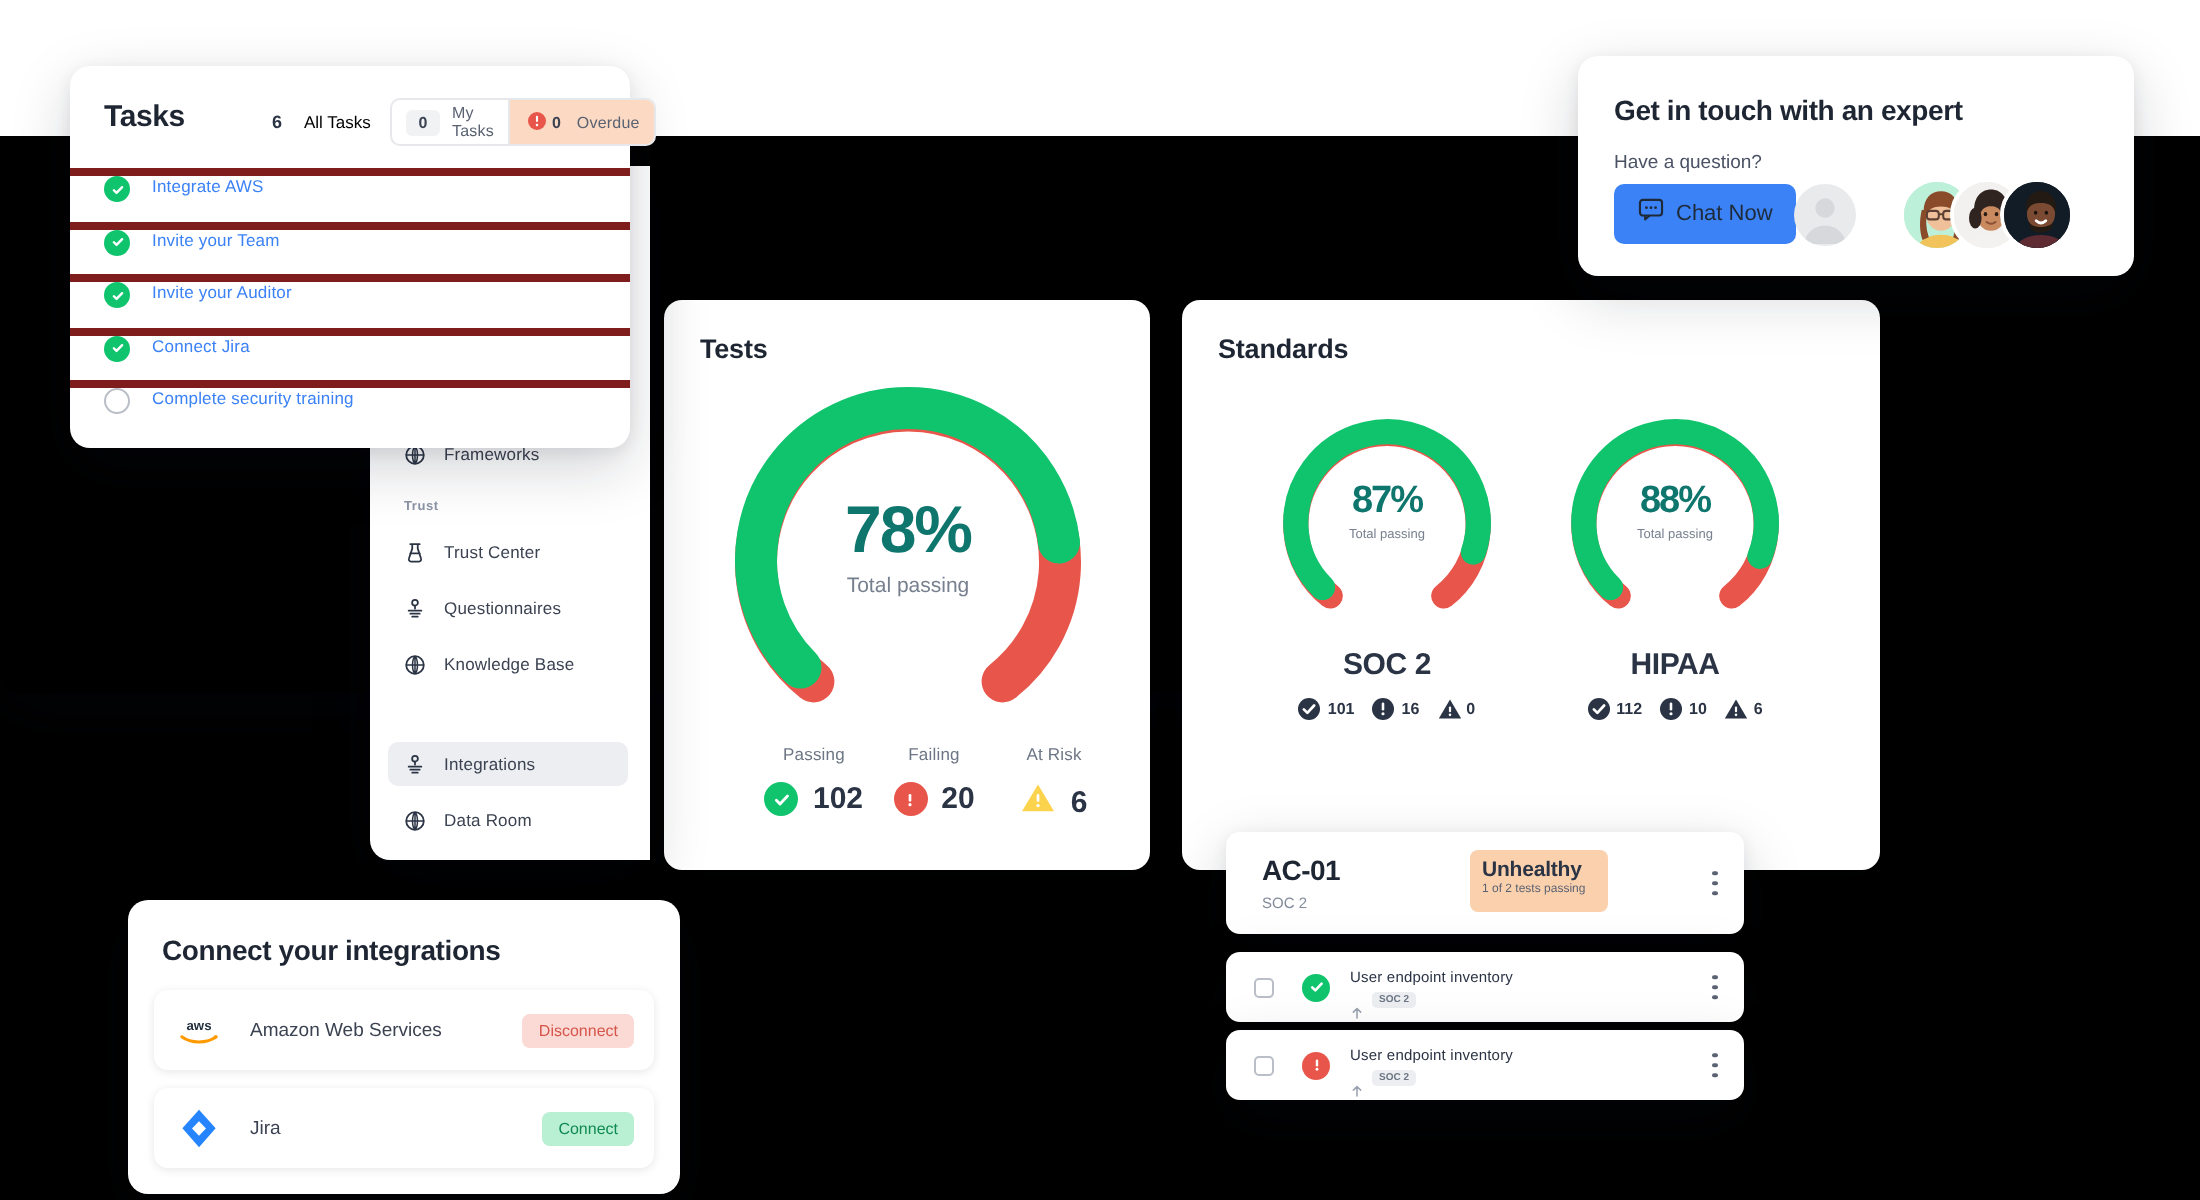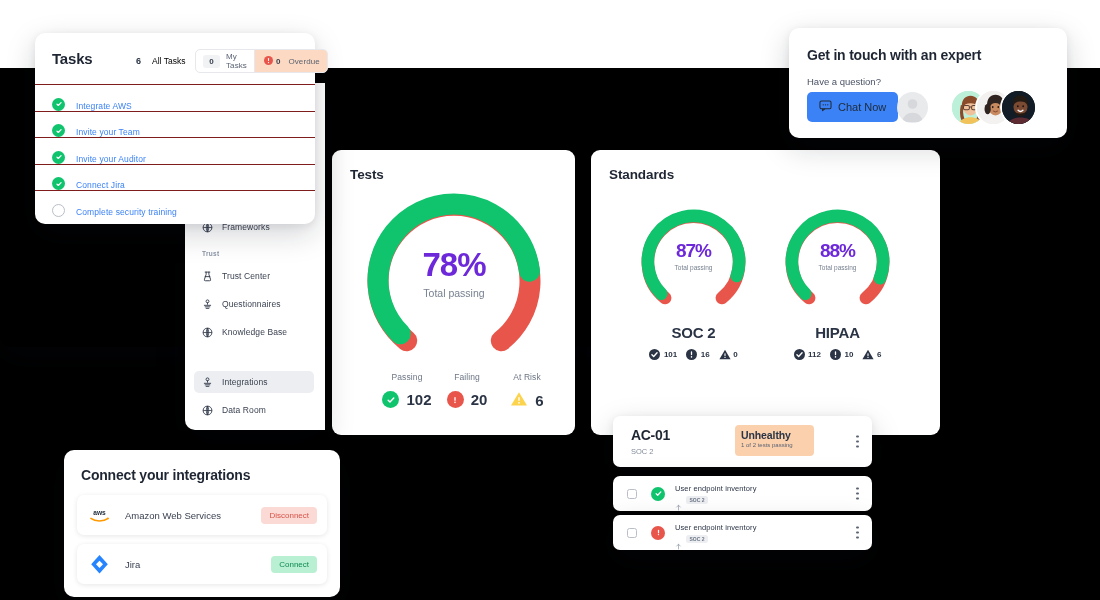--- a/index.html
+++ b/index.html
@@ -31,21 +31,21 @@
   .nav-ico svg{width:11px;height:11px;display:block;}
 
   
   #tests-card{position:absolute;left:332px;top:150px;width:243px;height:285px;background:#fff;border-radius:9px;box-shadow:0 4px 16px rgba(16,24,40,.07);}
   #standards-card{position:absolute;left:591px;top:150px;width:349px;height:285px;background:#fff;border-radius:9px;box-shadow:0 4px 16px rgba(16,24,40,.07);}
   .card-title{position:absolute;left:18px;top:17px;font-size:13.5px;font-weight:700;color:#1f2633;letter-spacing:-.1px;}
 
   .gauge{position:absolute;}
   .gauge svg{display:block;overflow:visible;}
   .gauge-center{position:absolute;left:0;right:0;text-align:center;}
-  .gauge-pct{font-weight:700;color:#6d28d9;letter-spacing:-1px;}
+  .gauge-pct{font-weight:700;color:#0f766e;letter-spacing:-1px;}
   .gauge-sub{color:#77808f;}
 
   .legend{position:absolute;display:flex;}
   .legend-col{text-align:center;}
   .legend-lbl{font-size:8.5px;color:#6d7685;margin-bottom:9px;letter-spacing:.1px;}
   .legend-val{display:flex;align-items:center;justify-content:center;gap:7px;font-size:15px;font-weight:600;color:#2b3445;}
   .dot{width:17px;height:17px;border-radius:50%;display:flex;align-items:center;justify-content:center;}
   .dot.green{background:#10c46e;}
   .dot.red{background:#e8564b;}
 
@@ -60,21 +60,21 @@
   #tasks-title{position:absolute;left:17px;top:17px;font-size:15px;font-weight:700;color:#1f2633;letter-spacing:-.2px;}
   #tasks-count{position:absolute;left:101px;top:23px;font-size:9px;font-weight:700;color:#2b3445;}
   #tasks-alltasks{position:absolute;left:117px;top:23px;font-size:8.5px;color:#4b5costandard;}
   .seg-group{position:absolute;left:160px;top:16px;height:22px;display:flex;border:1px solid #e6e8ec;border-radius:5px;overflow:hidden;background:#fff;}
   .seg{display:flex;align-items:center;gap:6px;padding:0 7px;height:100%;}
   .seg + .seg{border-left:1px solid #e6e8ec;}
   .seg-badge{min-width:13px;height:13px;border-radius:3px;background:#f1f2f4;color:#3b4251;font-size:8px;font-weight:700;display:flex;align-items:center;justify-content:center;padding:0 2px;}
   .seg.overdue{background:#fcd9c2;}
   .seg.overdue .seg-badge{background:transparent;display:flex;gap:3px;}
   .seg-lbl{font-size:8px;color:#5a6272;letter-spacing:.1px;}
-  .task-row{position:absolute;left:0;width:280px;height:26.5px;display:flex;align-items:flex-end;border-top:1px solid #7f1d1d;box-sizing:border-box;}
+  .task-row{position:absolute;left:0;width:280px;height:26.5px;display:flex;align-items:flex-start;border-top:4px solid #7f1d1d;box-sizing:border-box;}
   .task-ico{margin-left:17px;width:13px;height:13px;border-radius:50%;display:flex;align-items:center;justify-content:center;flex:0 0 13px;}
   .task-ico.done{background:#10c46e;}
   .task-ico.todo{border:1.4px solid #b9bec7;box-sizing:border-box;}
   .task-lbl{margin-left:11px;font-size:8.5px;color:#3b82f6;letter-spacing:.1px;}
 
   
   #expert-card{left:789px;top:28px;width:278px;height:110px;}
   #expert-title{position:absolute;left:18px;top:19px;font-size:14px;font-weight:700;color:#1f2633;letter-spacing:-.2px;}
   #expert-q{position:absolute;left:18px;top:48px;font-size:9.5px;color:#4a5264;}
   #chat-btn{position:absolute;left:18px;top:64px;height:30px;background:#3b82f6;border-radius:5px;display:flex;align-items:center;gap:6px;padding:0 12px;}
@@ -89,21 +89,21 @@
   .int-logo{margin-left:9px;width:27px;height:27px;border-radius:5px;display:flex;align-items:center;justify-content:center;flex:0 0 27px;}
   .int-name{margin-left:12px;font-size:9.5px;color:#3b4251;}
   .int-btn{position:absolute;right:10px;height:17px;border-radius:4px;display:flex;align-items:center;padding:0 8px;font-size:8px;font-weight:500;}
   .int-btn.disconnect{background:#fbd9d4;color:#d6554a;}
   .int-btn.connect{background:#b9efd3;color:#108a52;}
 
   
   #ac-card{left:613px;top:416px;width:259px;height:51px;border-radius:7px;}
   #ac-code{position:absolute;left:18px;top:11px;font-size:14px;font-weight:700;color:#1f2633;letter-spacing:-.3px;}
   #ac-std{position:absolute;left:18px;top:31px;font-size:7.5px;color:#828b99;}
-  #ac-badge{position:absolute;left:122px;top:9px;width:79px;height:31px;background:#fbd0ad;border-radius:4px;padding:4px 0 0 6px;box-sizing:border-box;}
+  #ac-badge{position:absolute;left:122px;top:9px;width:69px;height:31px;background:#fbd0ad;border-radius:4px;padding:4px 0 0 6px;box-sizing:border-box;}
   #ac-badge-title{font-size:10.5px;font-weight:700;color:#2b3445;letter-spacing:-.1px;}
   #ac-badge-sub{font-size:6px;color:#4b5costandard;color:#5b6373;margin-top:1px;}
   .kebab{position:absolute;right:13px;top:50%;transform:translateY(-50%);width:3px;display:flex;flex-direction:column;gap:2.5px;align-items:center;}
   .kebab i{width:2.6px;height:2.6px;border-radius:50%;background:#5b6373;display:block;}
   .test-row{position:absolute;left:613px;width:259px;height:35px;background:#fff;border-radius:7px;}
   .chk{position:absolute;left:14px;top:50%;transform:translateY(-50%);width:10px;height:10px;border:1.3px solid #b9bec7;border-radius:2.5px;box-sizing:border-box;}
   .test-ico{position:absolute;left:38px;top:50%;transform:translateY(-50%);width:14px;height:14px;border-radius:50%;display:flex;align-items:center;justify-content:center;}
   .test-name{position:absolute;left:62px;top:8px;font-size:7.5px;color:#2b3445;letter-spacing:.1px;}
   .test-meta{position:absolute;left:62px;top:20px;display:flex;align-items:center;gap:4px;}
   .test-tag{background:#eceef1;border-radius:2.5px;padding:1px 3.5px;font-size:5px;color:#6d7685;font-weight:600;}

